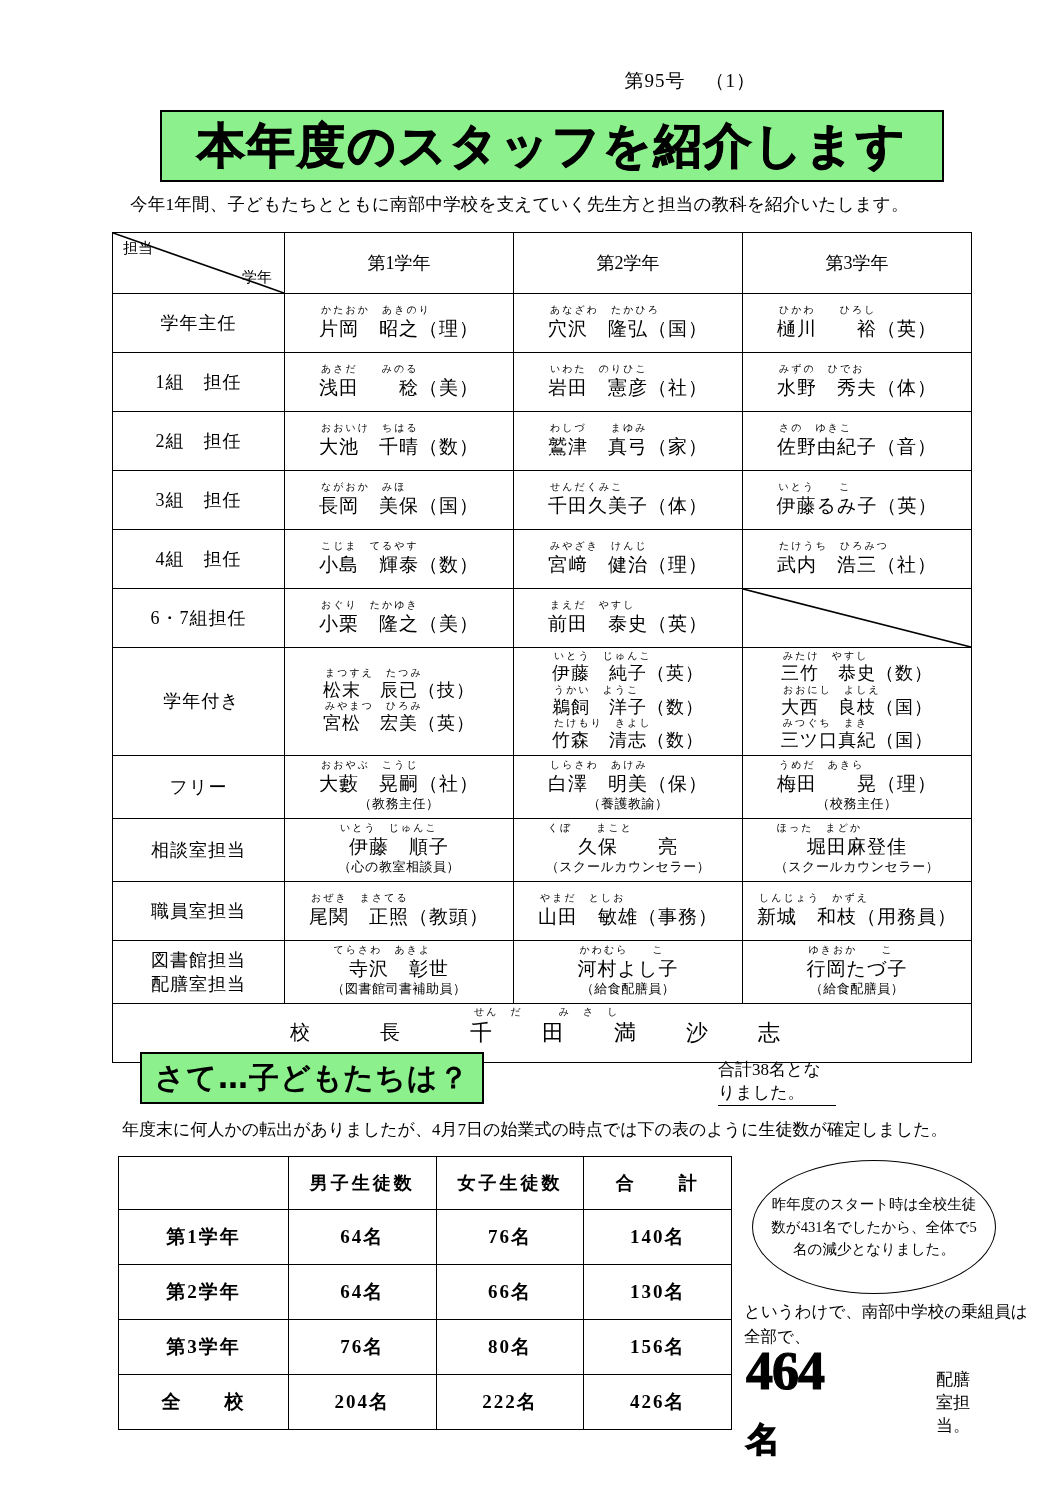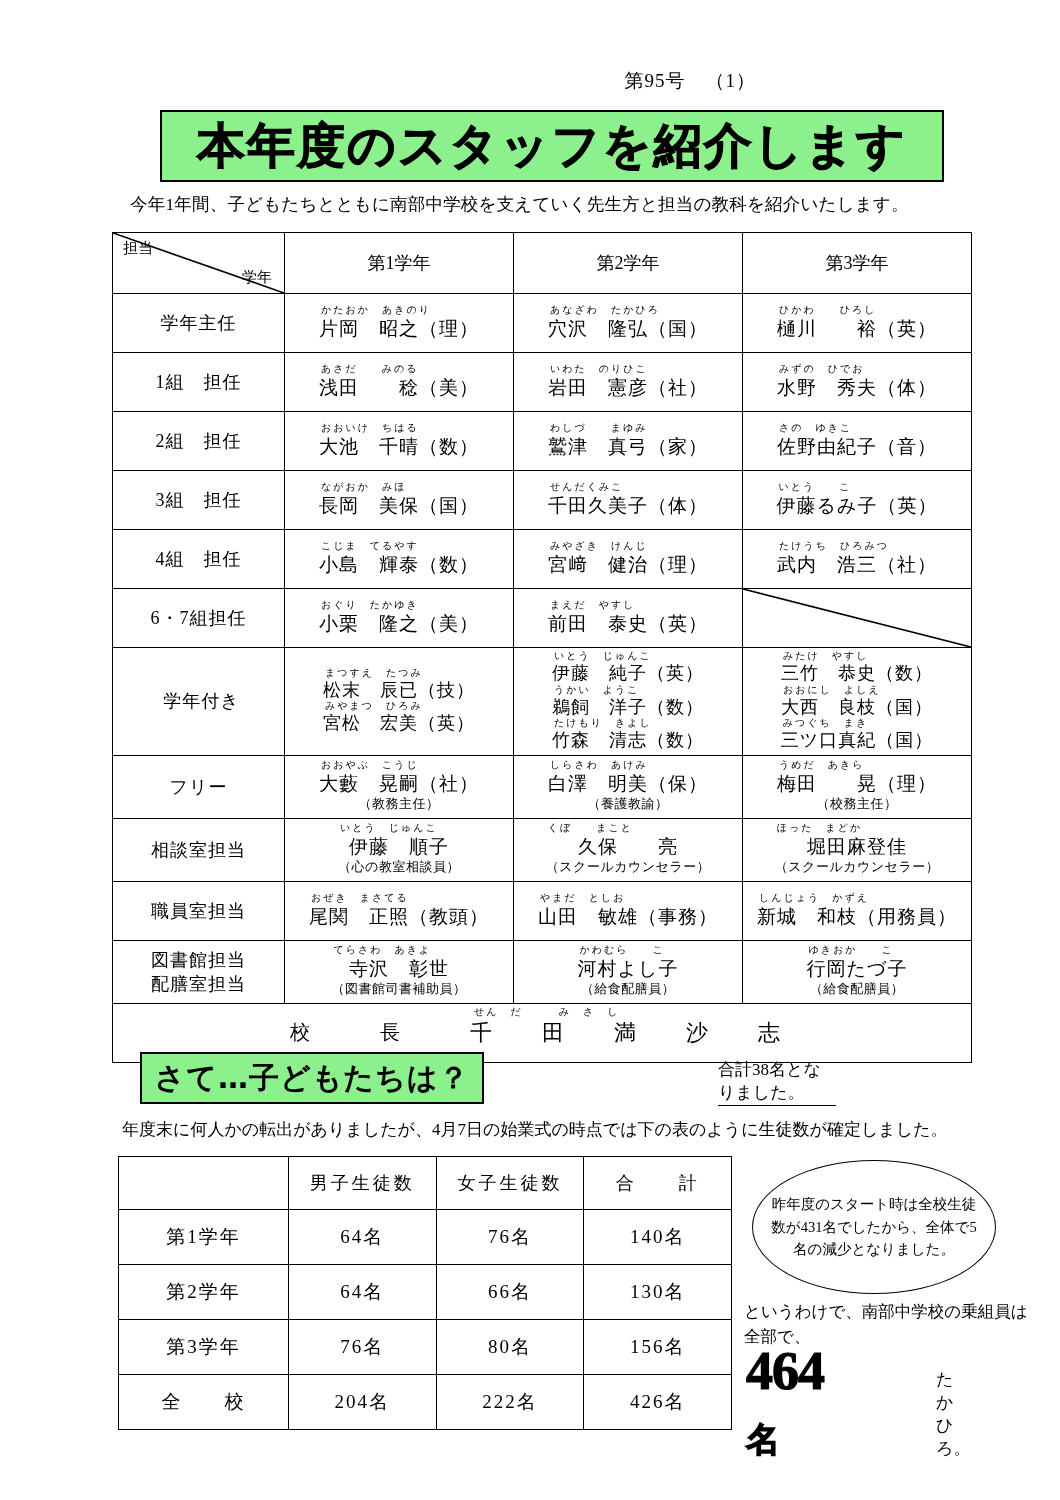--- a/index.html
+++ b/index.html
@@ -197,20 +197,21 @@
     border-collapse: collapse;
     table-layout: fixed;
   }
   .stu-table td {
     border: 1.5px solid #000;
     text-align: center;
     vertical-align: middle;
     height: 52px;
     font-size: 19px;
     letter-spacing: 2px;
+    font-weight: bold;
   }
   .stu-table td.c0 { width: 170px; }
   .stu-table td.ch { font-size: 18px; letter-spacing: 3px; }
   .stu-table tr:first-child td { height: 50px; }
 
   
   .ellipse {
     position: absolute;
     top: 1160px;
     left: 752px;
@@ -441,15 +442,15 @@
   </table>
 
   <div class="ellipse">
     <span class="txt">昨年度のスタート時は全校生徒数が431名でしたから、全体で5名の減少となりました。</span>
   </div>
 
   <div class="closing">というわけで、南部中学校の乗組員は全部で、</div>
   <div class="bignum">
     <span>464</span><span class="sm">名</span>
   </div>
-  <div class="becomes">たかひろ。</div>
+  <div class="becomes">配膳室担当。</div>
 
 </div>
 
 </body></html>

